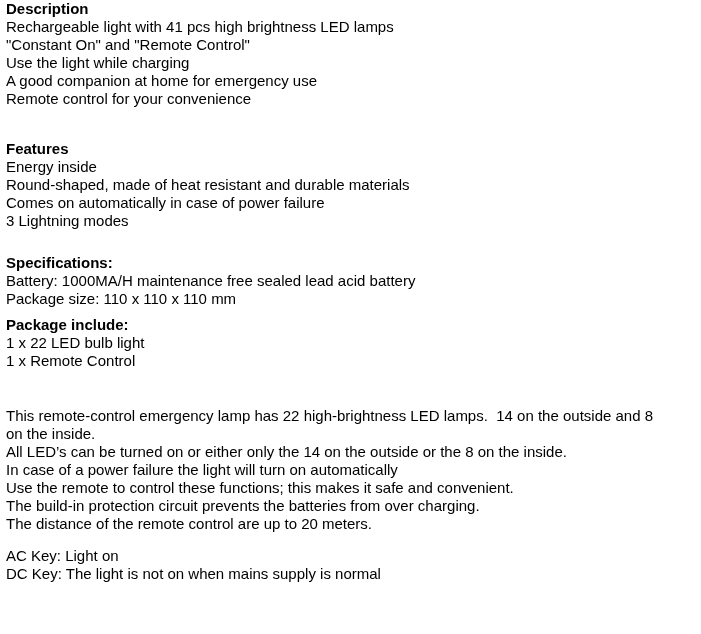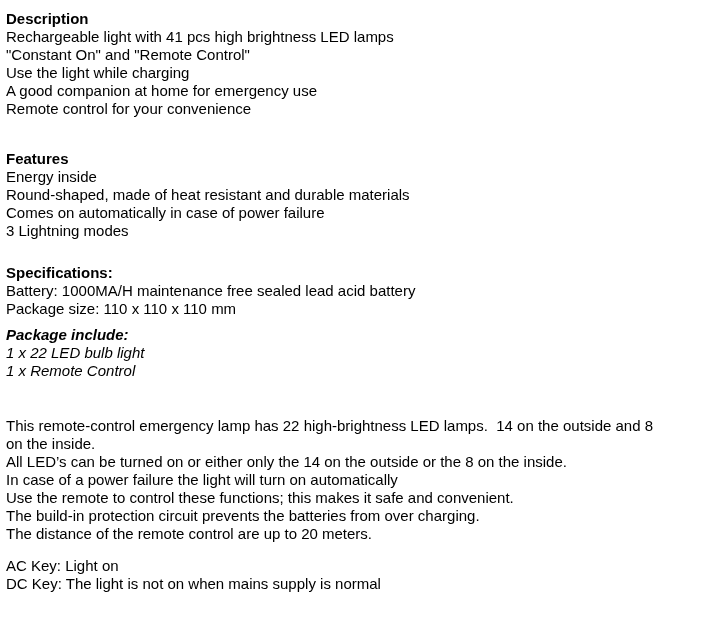--- a/index.html
+++ b/index.html
@@ -9,42 +9,42 @@
   body {
     width: 701px;
     height: 634px;
     background: #ffffff;
     overflow: hidden;
   }
   .page {
     box-sizing: border-box;
     width: 701px;
     height: 634px;
-    padding: 10px 2px 0 6px;
+    padding: 0 2px 0 6px;
     font-family: "Liberation Sans", sans-serif;
     font-size: 15px;
     color: #000000;
   }
   .sec {
     margin: 0;
     padding: 0;
   }
   .line {
     line-height: 18px;
     min-height: 18px;
     white-space: pre-wrap;
   }
   .h {
     font-weight: 700;
   }
   .mb16 { margin-bottom: 16px; }
   .mb18 { margin-bottom: 8px; }
   .mb24 { margin-bottom: 24px; margin-top: 32px; }
   .mb26 { margin-bottom: 14px; }
-  .mb37 { margin-bottom: 37px; font-style: italic; }
+  .mb37 { margin-bottom: 37px; }
 </style>
 </head>
 <body>
 
 <div class="page">
 
   <section class="sec mb16">
     <div class="line h">Description</div>
     <div class="line">Rechargeable light with 41 pcs high brightness LED lamps</div>
     <div class="line">"Constant On" and "Remote Control"</div>

